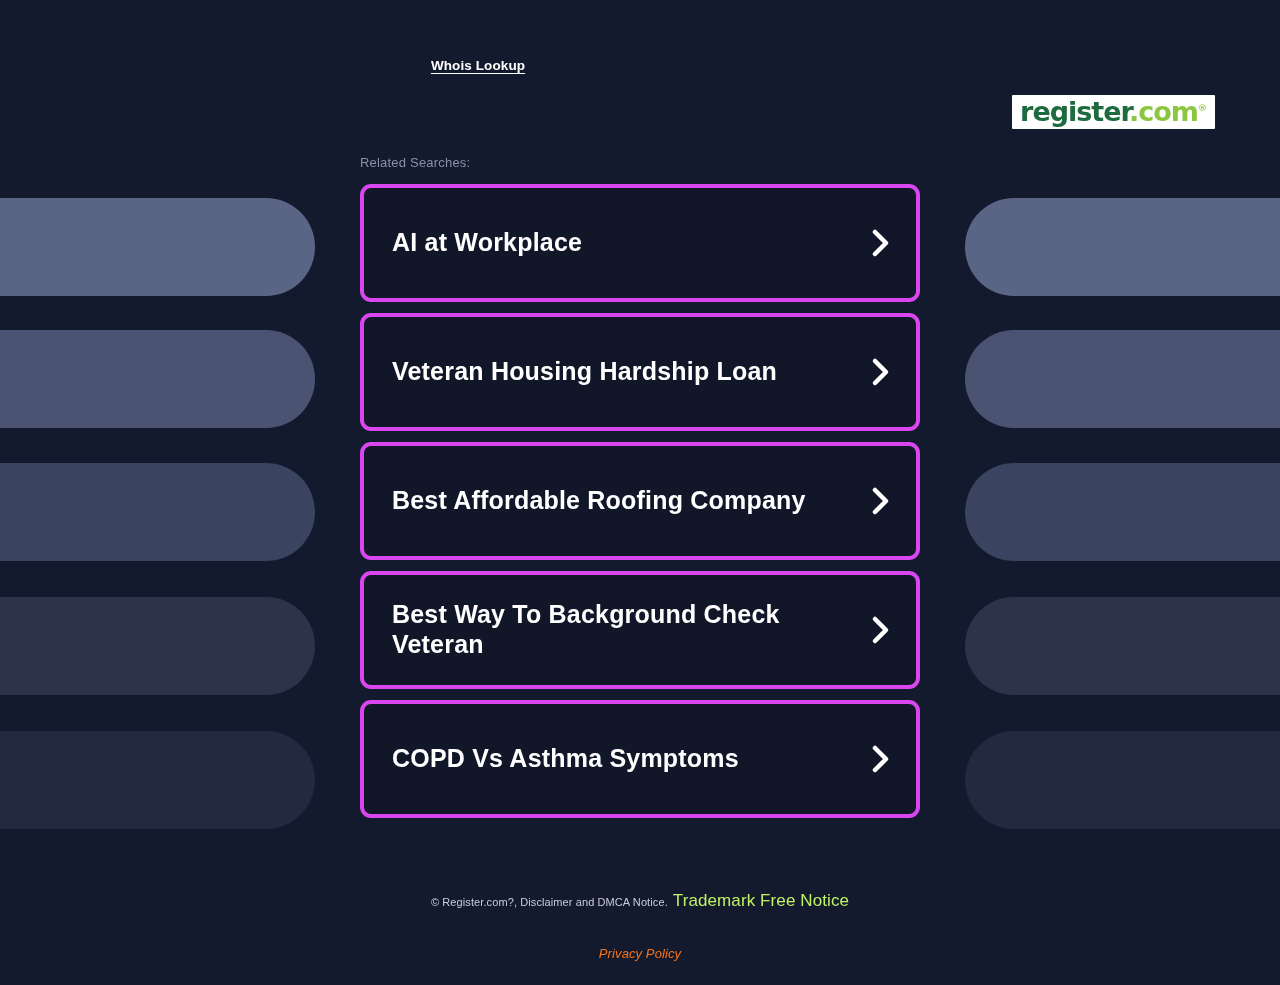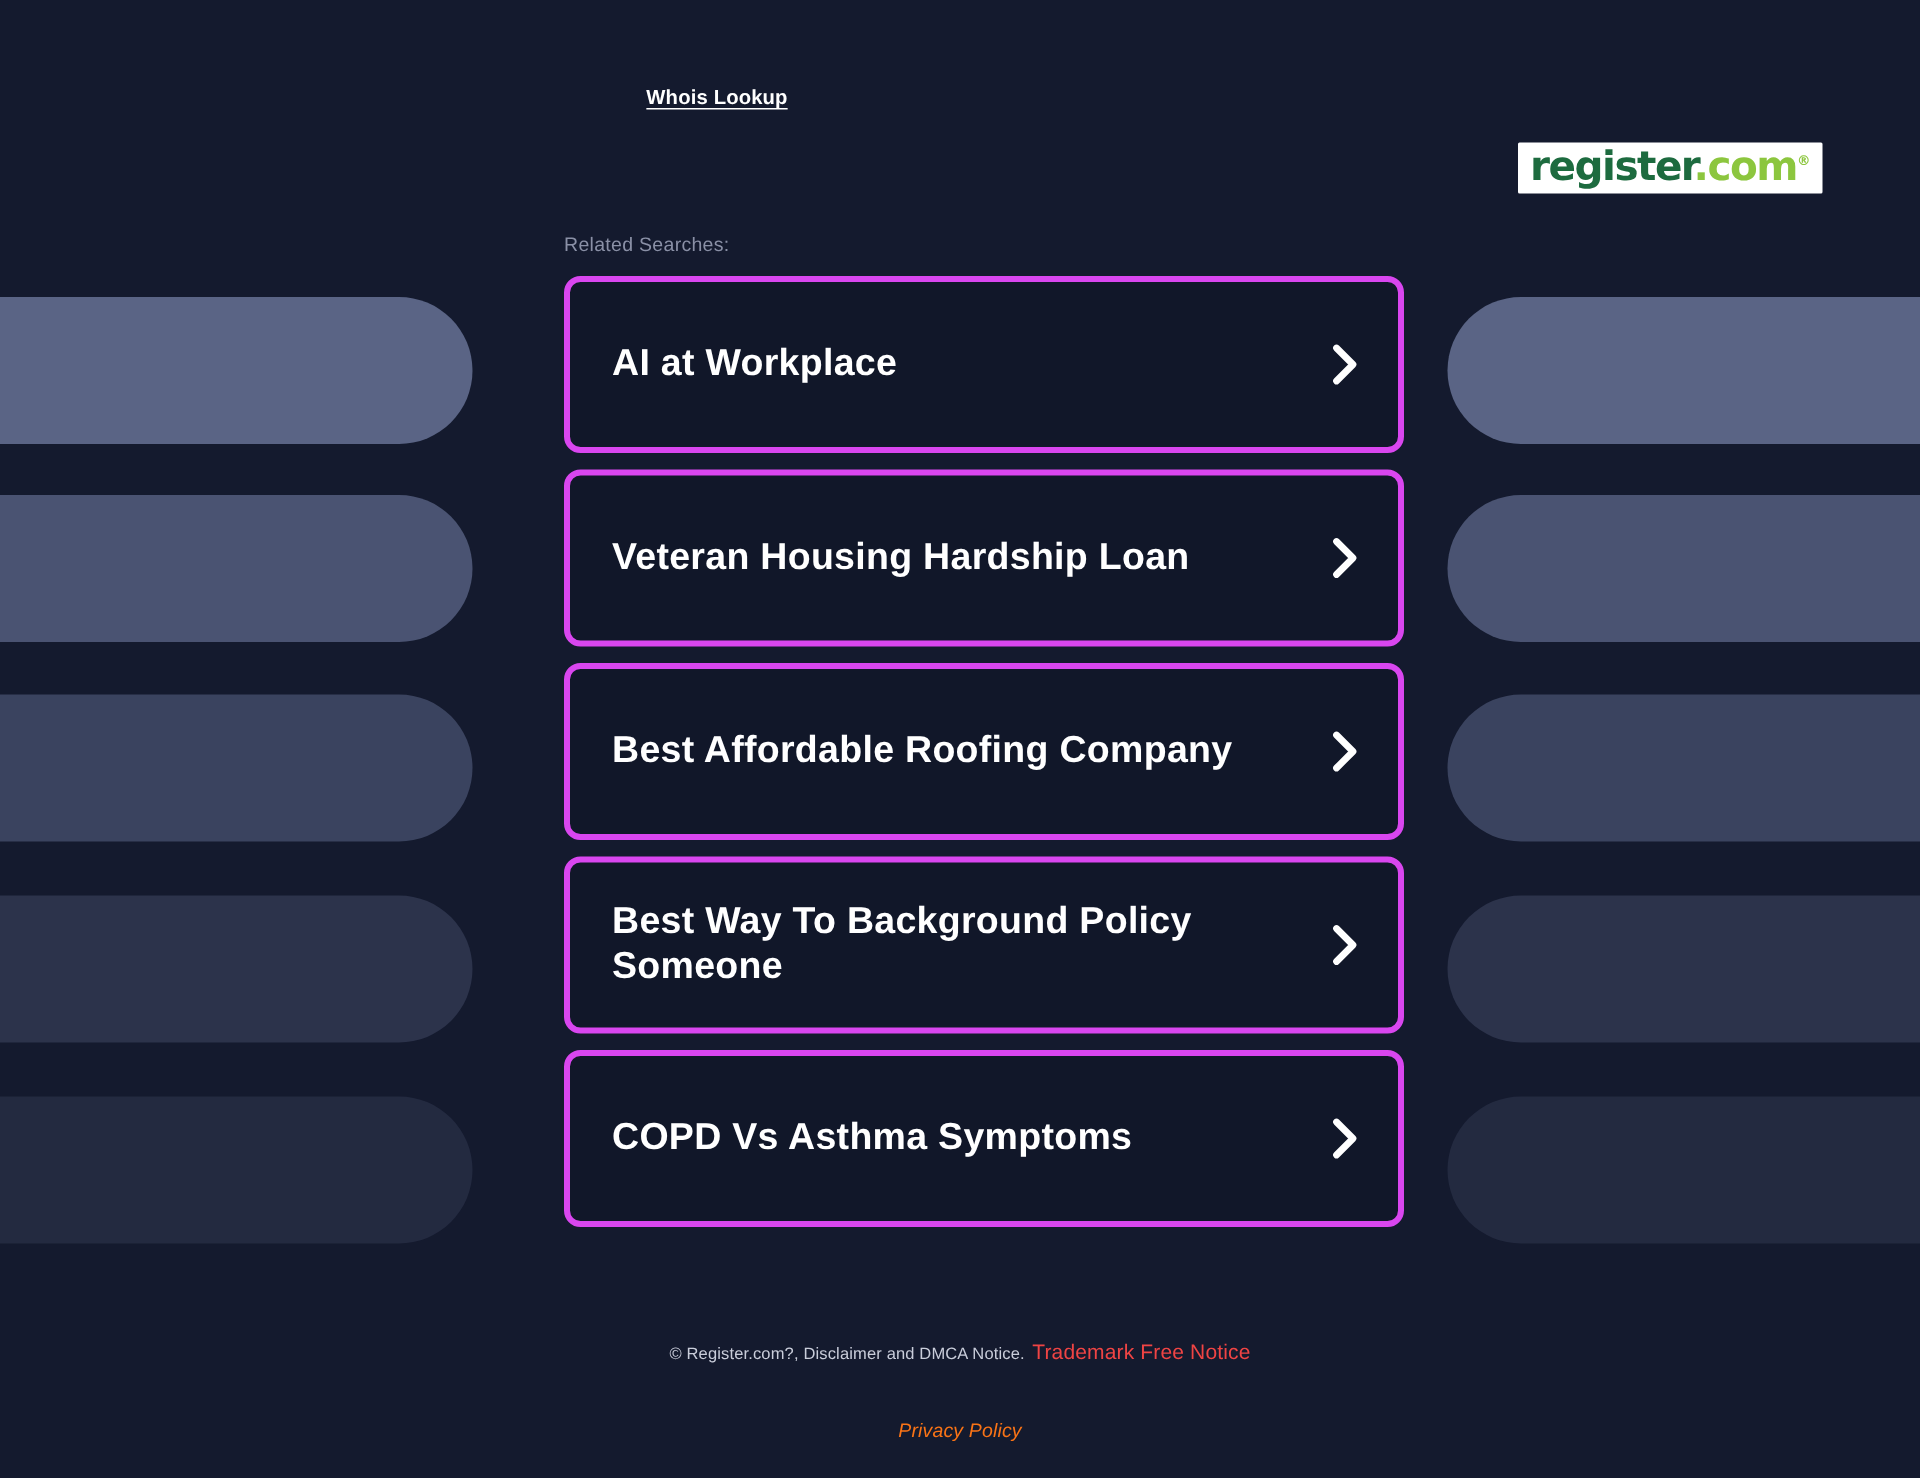--- a/index.html
+++ b/index.html
@@ -65,21 +65,21 @@
   .logo-a { color:#1d6b3f; }
   .logo-b { color:#8cc63e; }
   .logo-tm {
     font-size:9px; color:#8cc63e; vertical-align:super;
     font-weight:bold; letter-spacing:0;
   }
 
   
   .main {
     position:absolute;
-    left:376px; top:0;
+    left:360px; top:0;
     width:560px;
     z-index:2;
   }
   .related-label {
     color:#8a90a6;
     font-size:13px;
     padding-top:154px;
     padding-bottom:0;
     line-height:18px;
     letter-spacing:.2px;
@@ -122,22 +122,22 @@
     z-index:3;
   }
   .foot-line1 { line-height:22px; }
   .foot-main {
     color:#c9cdda;
     font-size:11px;
     cursor:pointer;
     letter-spacing:.1px;
   }
   .foot-small {
-    color:#ef4444;
-    font-size:14px;
+    color:#bef264;
+    font-size:17px;
     cursor:pointer;
     margin-left:5px;
     letter-spacing:.1px;
   }
   .foot-line2 { margin-top:31px; }
   .privacy {
     color:#f97316;
     font-size:13px;
     cursor:pointer;
     letter-spacing:.1px;
@@ -191,21 +191,21 @@
       </div>
 
       <div class="card">
         <div class="card-title">Best Affordable Roofing Company</div>
         <svg class="chev" viewBox="0 0 22 30">
           <path d="M5 4 L16 15 L5 26" fill="none" stroke="#ffffff" stroke-width="4.5" stroke-linecap="round" stroke-linejoin="round"></path>
         </svg>
       </div>
 
       <div class="card">
-        <div class="card-title">Best Way To Background Policy Someone</div>
+        <div class="card-title">Best Way To Background Check Veteran</div>
         <svg class="chev" viewBox="0 0 22 30">
           <path d="M5 4 L16 15 L5 26" fill="none" stroke="#ffffff" stroke-width="4.5" stroke-linecap="round" stroke-linejoin="round"></path>
         </svg>
       </div>
 
       <div class="card">
         <div class="card-title">COPD Vs Asthma Symptoms</div>
         <svg class="chev" viewBox="0 0 22 30">
           <path d="M5 4 L16 15 L5 26" fill="none" stroke="#ffffff" stroke-width="4.5" stroke-linecap="round" stroke-linejoin="round"></path>
         </svg>

